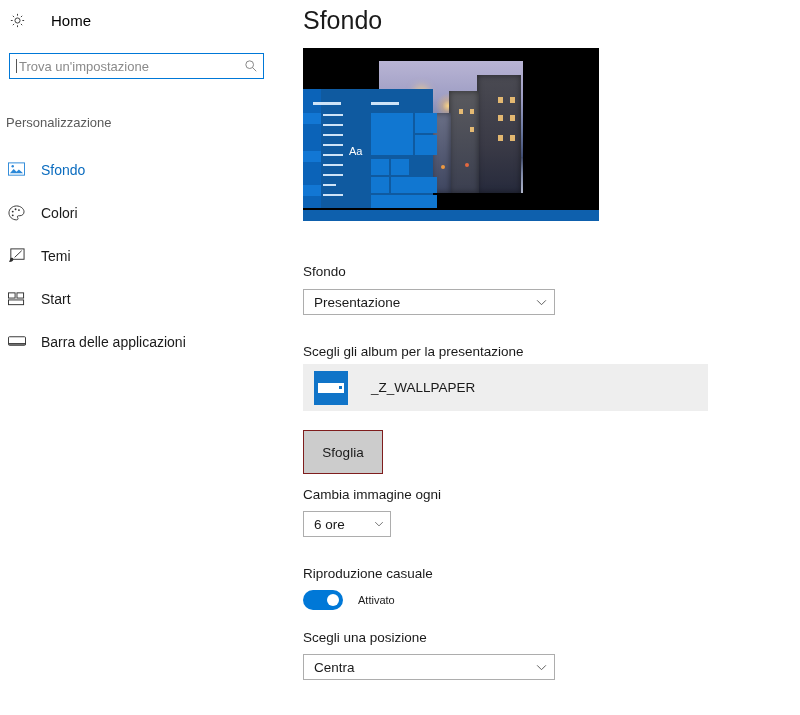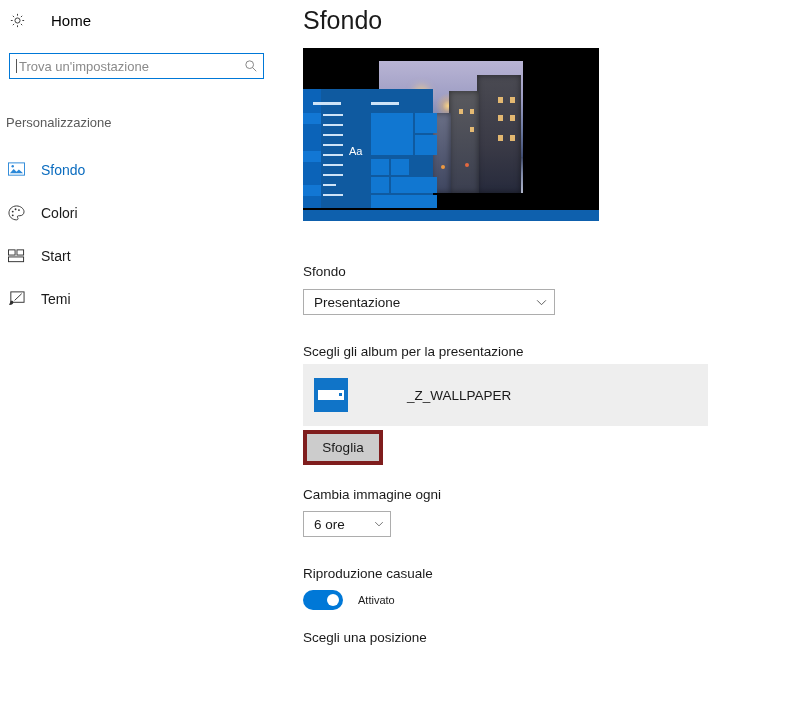--- a/index.html
+++ b/index.html
@@ -129,40 +129,40 @@
     border: 1px solid #adadad; background: #fff;
     display: flex; align-items: center;
     box-sizing: border-box;
     height: 26px;
   }
   .combo-text { font-size: 13.5px; color: #1a1a1a; padding-left: 10px; flex: 1; }
   .combo-arrow { width: 26px; display:flex; align-items:center; justify-content:center; }
 
   .album-row {
     position: absolute; left: 0; top: 364px;
-    width: 405px; height: 62px;
+    width: 405px; height: 47px;
     background: #eeeeee;
-    display: flex; align-items: center; gap: 36px;
+    display: flex; align-items: center;
   }
   .album-thumb {
     width: 34px; height: 34px; margin-left: 11px;
     background: #1074c8; position: relative; overflow: hidden;
   }
   .album-thumb .strip {
     position: absolute; left: 4px; top: 12px; width: 26px; height: 10px; background: #fff;
   }
   .album-thumb .pin {
     position: absolute; right: 6px; top: 15px; width: 3px; height: 3px; background: #1074c8;
   }
   .album-name { font-size: 13.5px; color: #1a1a1a; margin-left: 23px; }
 
   .browse-btn {
     position: absolute; left: 0; top: 430px;
-    width: 80px; height: 35px;
-    background: #cccccc; border: 4px solid #7f1d1d;
+    width: 80px; height: 44px;
+    background: #cccccc; border: 1px solid #7f1d1d;
     font-size: 13.5px; color: #1a1a1a;
     display: flex; align-items: center; justify-content: center;
     box-sizing: border-box; cursor: default;
   }
 
   .toggle-row {
     position: absolute; left: 0; top: 590px;
     display: flex; align-items: center;
   }
   .toggle {
@@ -231,40 +231,49 @@
             <circle cx="11.6" cy="5.4" r="1" fill="#303030"></circle>
             <circle cx="5" cy="11" r="1" fill="#303030"></circle>
           </svg>
         </span>
         <span class="nav-label">Colori</span>
       </div>
 
 
       <div class="nav-item">
         <span class="nav-ico">
+          <svg width="17" height="15" viewBox="0 0 18 15">
+            <rect x="3" y="0.5" width="14" height="11" fill="none" stroke="#303030" stroke-width="1"></rect>
+            <path d="M1 14.2c2.2.4 3.6-.4 4.4-1.6.6-1 .2-2.2-.8-2.6-1-.4-2 .2-2.2 1.2-.2.9-.6 1.8-1.4 3z" fill="#303030"></path>
+            <path d="M7 9.5L14.5 2.4" stroke="#303030" stroke-width="1" fill="none"></path>
+          </svg>
+        </span>
+        <span class="nav-label">Temi</span>
+      </div>
+
+      <div class="nav-item">
+        <span class="nav-ico">
           <svg width="17" height="14" viewBox="0 0 18 14">
             <rect x="0.5" y="0.5" width="7" height="5.5" fill="none" stroke="#303030" stroke-width="1"></rect>
             <rect x="9.5" y="0.5" width="7" height="5.5" fill="none" stroke="#303030" stroke-width="1"></rect>
             <rect x="0.5" y="8" width="16" height="5" fill="none" stroke="#303030" stroke-width="1"></rect>
           </svg>
         </span>
         <span class="nav-label">Start</span>
       </div>
 
       <div class="nav-item">
         <span class="nav-ico">
-          <svg width="17" height="15" viewBox="0 0 18 15">
-            <rect x="3" y="0.5" width="14" height="11" fill="none" stroke="#303030" stroke-width="1"></rect>
-            <path d="M1 14.2c2.2.4 3.6-.4 4.4-1.6.6-1 .2-2.2-.8-2.6-1-.4-2 .2-2.2 1.2-.2.9-.6 1.8-1.4 3z" fill="#303030"></path>
-            <path d="M7 9.5L14.5 2.4" stroke="#303030" stroke-width="1" fill="none"></path>
-          </svg>
-        </span>
-        <span class="nav-label">Temi</span>
-      </div>
-
+          <svg width="18" height="13" viewBox="0 0 19 13">
+            <rect x="0.5" y="1.5" width="18" height="9" rx="1" fill="none" stroke="#303030" stroke-width="1"></rect>
+            <path d="M1 9h18" stroke="#303030" stroke-width="1.6"></path>
+          </svg>
+        </span>
+        <span class="nav-label">Barra delle applicazioni</span>
+      </div>
 
     </div>
   </div>
 
   <div class="main">
 
     <div class="page-title">Sfondo</div>
 
     <div class="preview">
 
@@ -355,15 +364,23 @@
 
     <div class="lbl" style="left:0; top:566px;">Riproduzione casuale</div>
     <div class="toggle-row">
       <span class="toggle">
         <span class="knob"></span>
       </span>
       <span class="toggle-label">Attivato</span>
     </div>
 
     <div class="lbl" style="left:0; top:630px;">Scegli una posizione</div>
+    <div class="combo" style="left:0; top:654px; width:252px;">
+      <span class="combo-text">Centra</span>
+      <span class="combo-arrow">
+        <svg width="11" height="7" viewBox="0 0 12 8">
+            <path d="M1 1.5L6 6.5L11 1.5" fill="none" stroke="#5a5a5a" stroke-width="1.1"></path>
+          </svg>
+      </span>
+    </div>
 
   </div>
 </div>
 
 </body></html>

